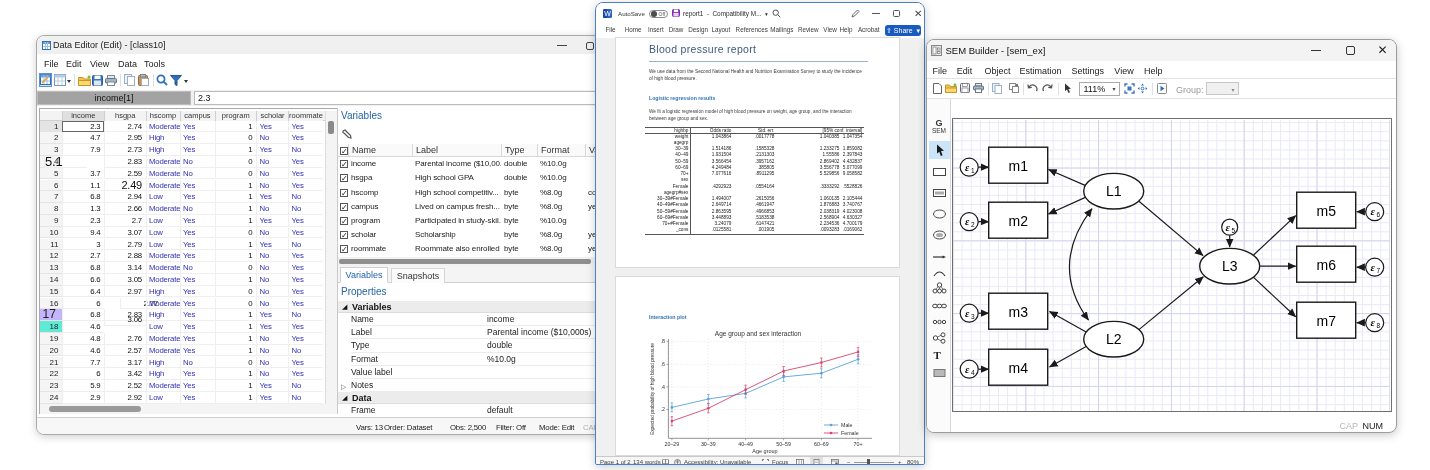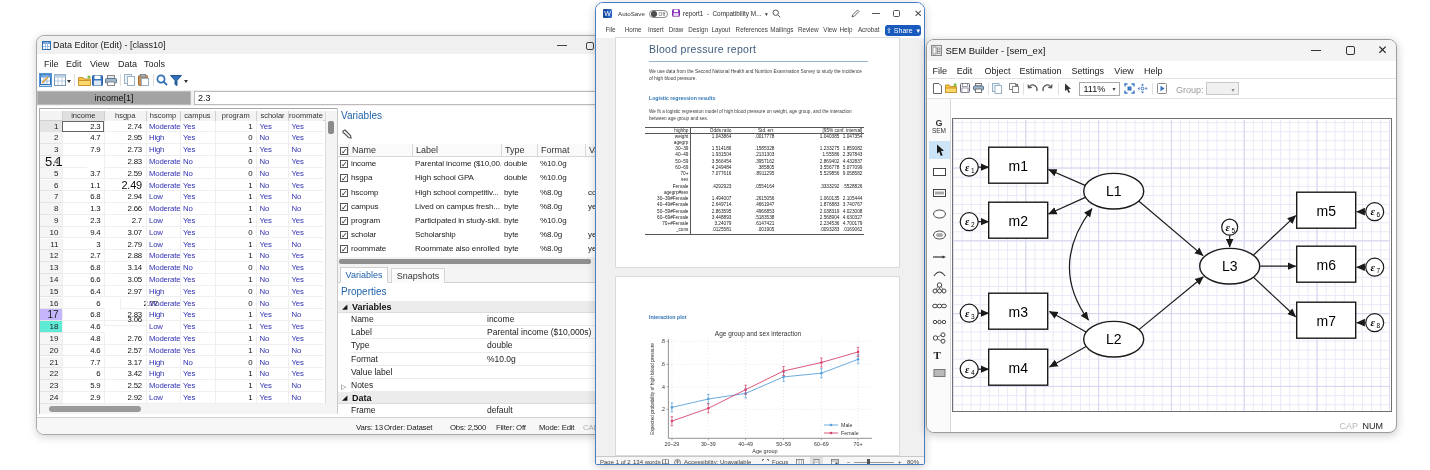--- a/index.html
+++ b/index.html
@@ -211,21 +211,21 @@
     <div class="abs" style="left:219px;top:249.7px;width:32px;height:11.8px;border-bottom:1px solid #efefef;border-left:1px solid #efefef;font-size:7.8px;letter-spacing:-0.2px;color:#3232b4;text-align:left;padding-left:2.5px;line-height:11.8px;overflow:hidden;">No</div>
     <div class="abs" style="left:251px;top:249.7px;width:35px;height:11.8px;border-bottom:1px solid #efefef;border-left:1px solid #efefef;font-size:7.8px;letter-spacing:-0.2px;color:#3232b4;text-align:left;padding-left:2.5px;line-height:11.8px;overflow:hidden;">Yes</div>
     <div class="abs" style="left:3px;top:261.5px;width:21.5px;height:11.8px;background:#f5f5f5;border-bottom:1px solid #e4e4e4;font-size:8px;color:#222;text-align:right;padding-right:3px;line-height:11.8px;">16</div>
     <div class="abs" style="left:24.5px;top:261.5px;width:42.5px;height:11.8px;border-bottom:1px solid #efefef;border-left:1px solid #efefef;font-size:7.8px;letter-spacing:-0.2px;color:#111;text-align:right;padding-right:3.5px;line-height:11.8px;overflow:hidden;">6</div>
     <div class="abs" style="left:83px;top:261.5px;width:41.5px;height:11.8px;border-bottom:1px solid #efefef;border-left:1px solid #efefef;font-size:7.8px;letter-spacing:-0.2px;color:#111;text-align:right;padding-right:3.5px;line-height:11.8px;overflow:hidden;">2.77</div>
     <div class="abs" style="left:108.5px;top:261.5px;width:34px;height:11.8px;border-bottom:1px solid #efefef;border-left:1px solid #efefef;font-size:7.8px;letter-spacing:-0.2px;color:#3232b4;text-align:left;padding-left:2.5px;line-height:11.8px;overflow:hidden;">Moderate</div>
     <div class="abs" style="left:142.5px;top:261.5px;width:35px;height:11.8px;border-bottom:1px solid #efefef;border-left:1px solid #efefef;font-size:7.8px;letter-spacing:-0.2px;color:#3232b4;text-align:left;padding-left:2.5px;line-height:11.8px;overflow:hidden;">Yes</div>
     <div class="abs" style="left:177.5px;top:261.5px;width:41.5px;height:11.8px;border-bottom:1px solid #efefef;border-left:1px solid #efefef;font-size:7.8px;letter-spacing:-0.2px;color:#111;text-align:right;padding-right:3.5px;line-height:11.8px;overflow:hidden;">0</div>
     <div class="abs" style="left:219px;top:261.5px;width:32px;height:11.8px;border-bottom:1px solid #efefef;border-left:1px solid #efefef;font-size:7.8px;letter-spacing:-0.2px;color:#3232b4;text-align:left;padding-left:2.5px;line-height:11.8px;overflow:hidden;">No</div>
     <div class="abs" style="left:251px;top:261.5px;width:35px;height:11.8px;border-bottom:1px solid #efefef;border-left:1px solid #efefef;font-size:7.8px;letter-spacing:-0.2px;color:#3232b4;text-align:left;padding-left:2.5px;line-height:11.8px;overflow:hidden;">Yes</div>
-    <div class="abs" style="left:3px;top:273.3px;width:21.5px;height:11.8px;background:#c4b5fd;border-bottom:1px solid #e4e4e4;font-size:10px;color:#222;text-align:right;padding-right:3px;line-height:11.8px;">17</div>
+    <div class="abs" style="left:3px;top:273.3px;width:21.5px;height:11.8px;background:#c4b5fd;border-bottom:1px solid #e4e4e4;font-size:12px;color:#222;text-align:center;padding-right:3px;line-height:11.8px;">17</div>
     <div class="abs" style="left:24.5px;top:273.3px;width:42.5px;height:11.8px;border-bottom:1px solid #efefef;border-left:1px solid #efefef;font-size:7.8px;letter-spacing:-0.2px;color:#111;text-align:right;padding-right:3.5px;line-height:11.8px;overflow:hidden;">6.8</div>
     <div class="abs" style="left:67px;top:273.3px;width:41.5px;height:11.8px;border-bottom:1px solid #efefef;border-left:1px solid #efefef;font-size:7.8px;letter-spacing:-0.2px;color:#111;text-align:right;padding-right:3.5px;line-height:11.8px;overflow:hidden;">2.83</div>
     <div class="abs" style="left:108.5px;top:273.3px;width:34px;height:11.8px;border-bottom:1px solid #efefef;border-left:1px solid #efefef;font-size:7.8px;letter-spacing:-0.2px;color:#3232b4;text-align:left;padding-left:2.5px;line-height:11.8px;overflow:hidden;">High</div>
     <div class="abs" style="left:142.5px;top:273.3px;width:35px;height:11.8px;border-bottom:1px solid #efefef;border-left:1px solid #efefef;font-size:7.8px;letter-spacing:-0.2px;color:#3232b4;text-align:left;padding-left:2.5px;line-height:11.8px;overflow:hidden;">Yes</div>
     <div class="abs" style="left:177.5px;top:273.3px;width:41.5px;height:11.8px;border-bottom:1px solid #efefef;border-left:1px solid #efefef;font-size:7.8px;letter-spacing:-0.2px;color:#111;text-align:right;padding-right:3.5px;line-height:11.8px;overflow:hidden;">1</div>
     <div class="abs" style="left:219px;top:273.3px;width:32px;height:11.8px;border-bottom:1px solid #efefef;border-left:1px solid #efefef;font-size:7.8px;letter-spacing:-0.2px;color:#3232b4;text-align:left;padding-left:2.5px;line-height:11.8px;overflow:hidden;">Yes</div>
     <div class="abs" style="left:251px;top:273.3px;width:35px;height:11.8px;border-bottom:1px solid #efefef;border-left:1px solid #efefef;font-size:7.8px;letter-spacing:-0.2px;color:#3232b4;text-align:left;padding-left:2.5px;line-height:11.8px;overflow:hidden;">No</div>
     <div class="abs" style="left:3px;top:285.1px;width:21.5px;height:11.8px;background:#5eead4;border-bottom:1px solid #e4e4e4;font-size:8px;color:#222;text-align:right;padding-right:3px;line-height:11.8px;">18</div>
     <div class="abs" style="left:24.5px;top:285.1px;width:42.5px;height:11.8px;border-bottom:1px solid #efefef;border-left:1px solid #efefef;font-size:7.8px;letter-spacing:-0.2px;color:#111;text-align:right;padding-right:3.5px;line-height:11.8px;overflow:hidden;">4.6</div>
     <div class="abs" style="left:67px;top:278px;width:41.5px;height:11.8px;border-bottom:1px solid #efefef;border-left:1px solid #efefef;font-size:7.8px;letter-spacing:-0.2px;color:#111;text-align:right;padding-right:3.5px;line-height:11.8px;overflow:hidden;">3.06</div>

